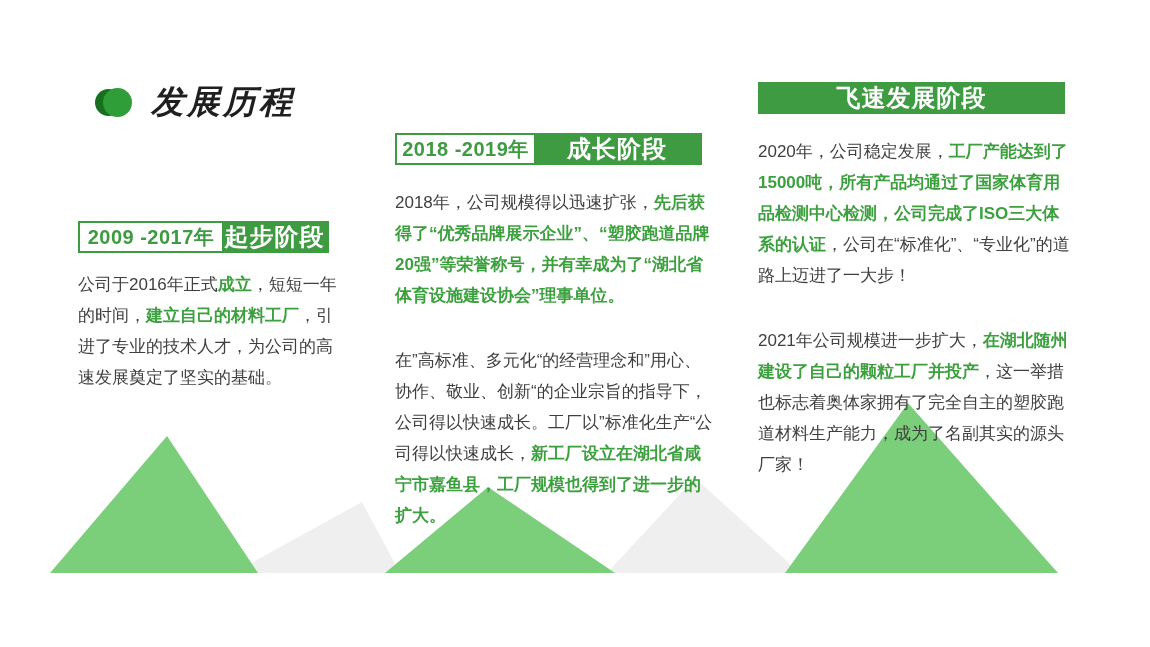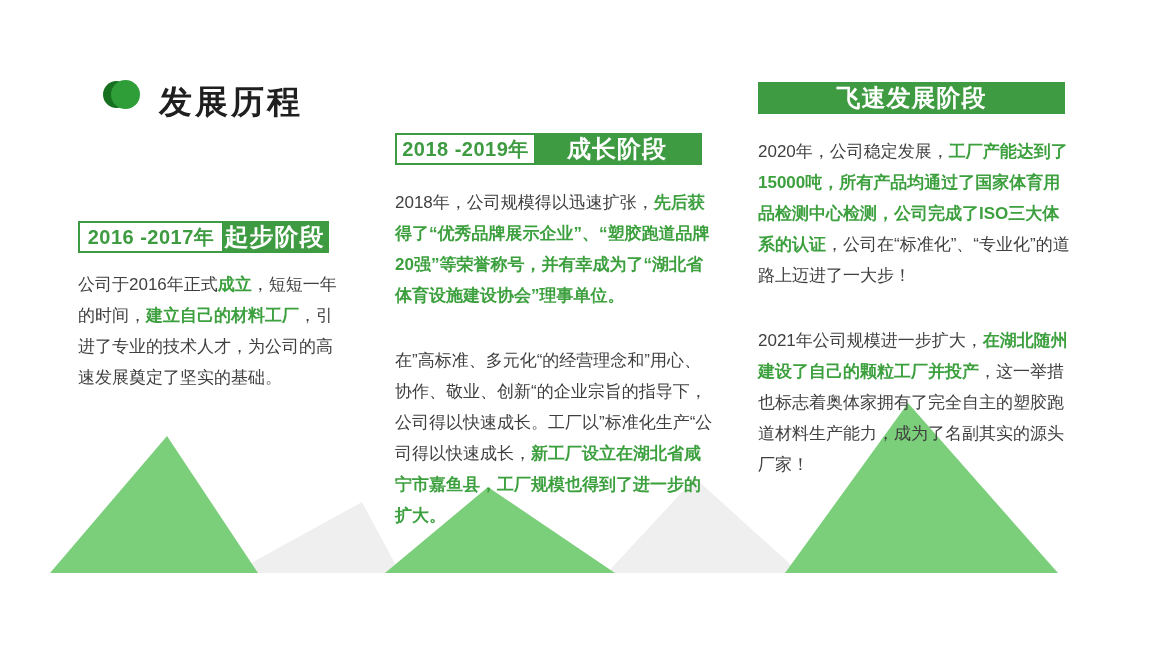--- a/index.html
+++ b/index.html
@@ -18,24 +18,25 @@
   .mountains {
     position: absolute;
     left: 0; top: 0;
     width: 1150px; height: 647px;
     z-index: 0;
   }
 
   
   .title-wrap {
     position: absolute;
-    left: 103px; top: 80px;
+    left: 95px; top: 80px;
     display: flex;
-    align-items: flex-start;
+    align-items: center;
     z-index: 2;
+    font-style: italic;
   }
   .title-icon {
     position: relative;
     width: 36px; height: 30px;
     margin-right: 20px;
   }
   .title-icon .circle-back {
     position: absolute;
     left: 0; top: 1px;
     width: 27px; height: 27px;
@@ -131,21 +132,21 @@
   <div class="title-wrap">
     <span class="title-icon">
       <span class="circle-back"></span>
       <span class="circle-front"></span>
     </span>
     <span class="page-title">发展历程</span>
   </div>
 
   <div class="stage-col c1">
     <div class="stage-header">
-      <div class="year-badge">2016 -2017年</div>
+      <div class="year-badge">2009 -2017年</div>
       <div class="stage-badge">起步阶段</div>
     </div>
     <div class="stage-body">
       <p><span>公司于2016年正式</span><span class="hl">成立</span><span>，短短一年的时间，</span><span class="hl">建立自己的材料工厂</span><span>，引进了专业的技术人才，为公司的高速发展奠定了坚实的基础。</span></p>
     </div>
   </div>
 
   <div class="stage-col c2">
     <div class="stage-header">
       <div class="year-badge">2018 -2019年</div>

